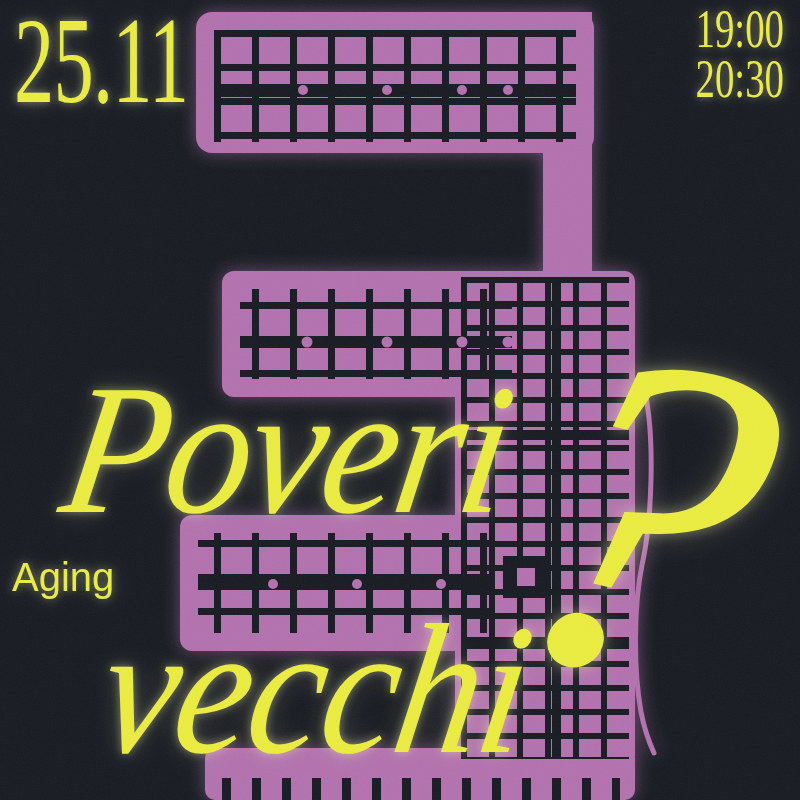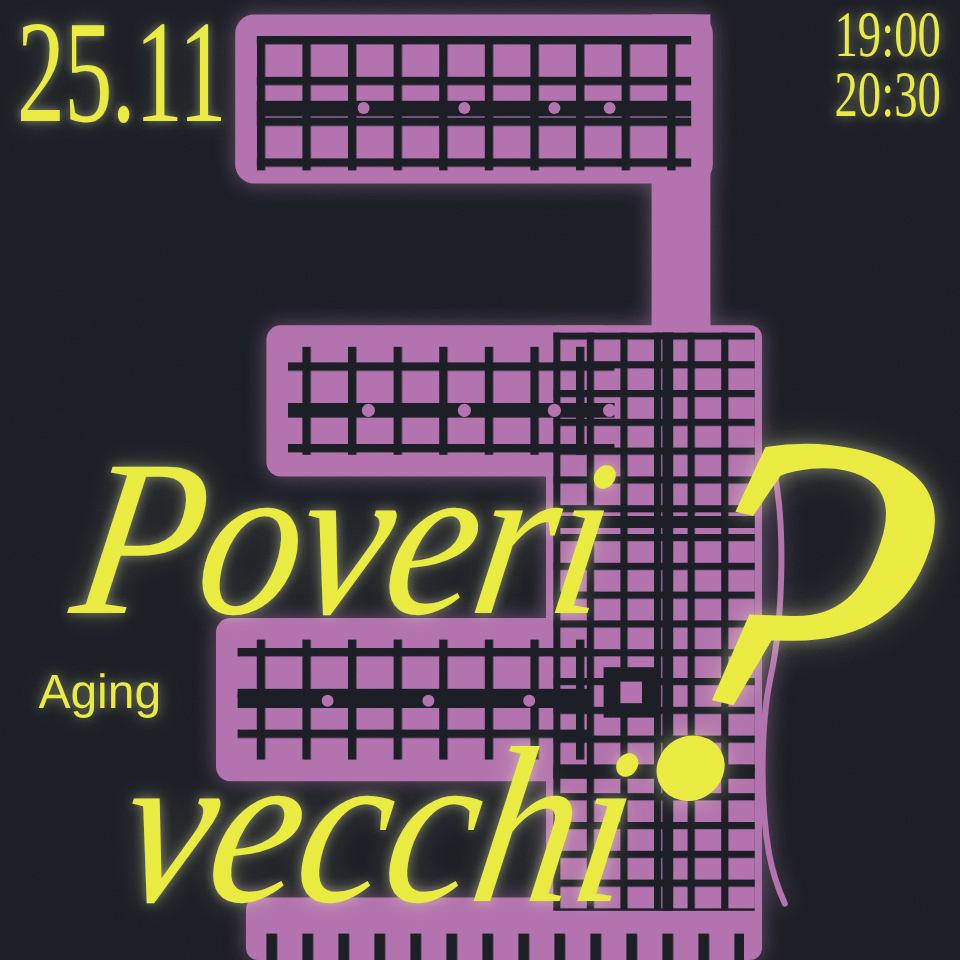--- a/index.html
+++ b/index.html
@@ -48,21 +48,21 @@
     left:520px;top:326px;z-index:2;
     font:italic 470px/0.8 "Liberation Serif",serif;
     transform:rotate(13deg) skewX(-5deg);transform-origin:center center;
     text-shadow:0 0 14px rgba(240,244,180,.4),0 0 34px rgba(240,244,180,.2);
   }
   .subtitle{
     left:12px;top:556px;
     font:normal 40px/1.07 "Liberation Sans",sans-serif;
     letter-spacing:0;
   }
-  .subtitle span{display:block;margin-left:20px;}
+  .subtitle span{display:block;}
   
   .grain{
     position:absolute;left:0;top:0;z-index:4;pointer-events:none;
     opacity:.06;mix-blend-mode:screen;
   }
 </style>
 </head>
 <body>
 
 <div class="poster">

